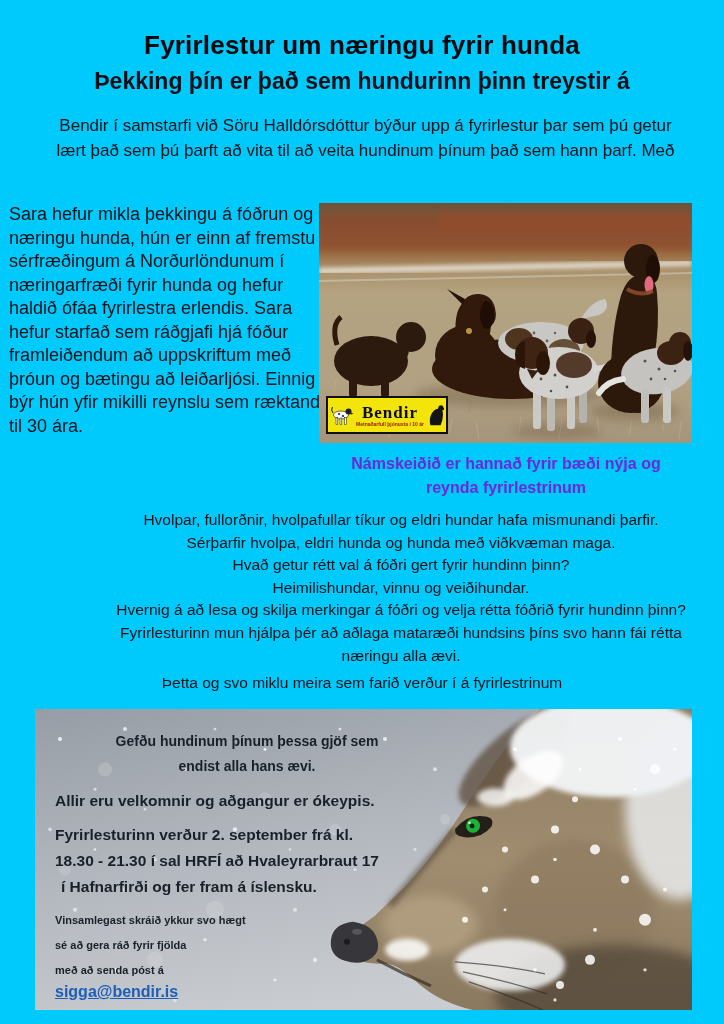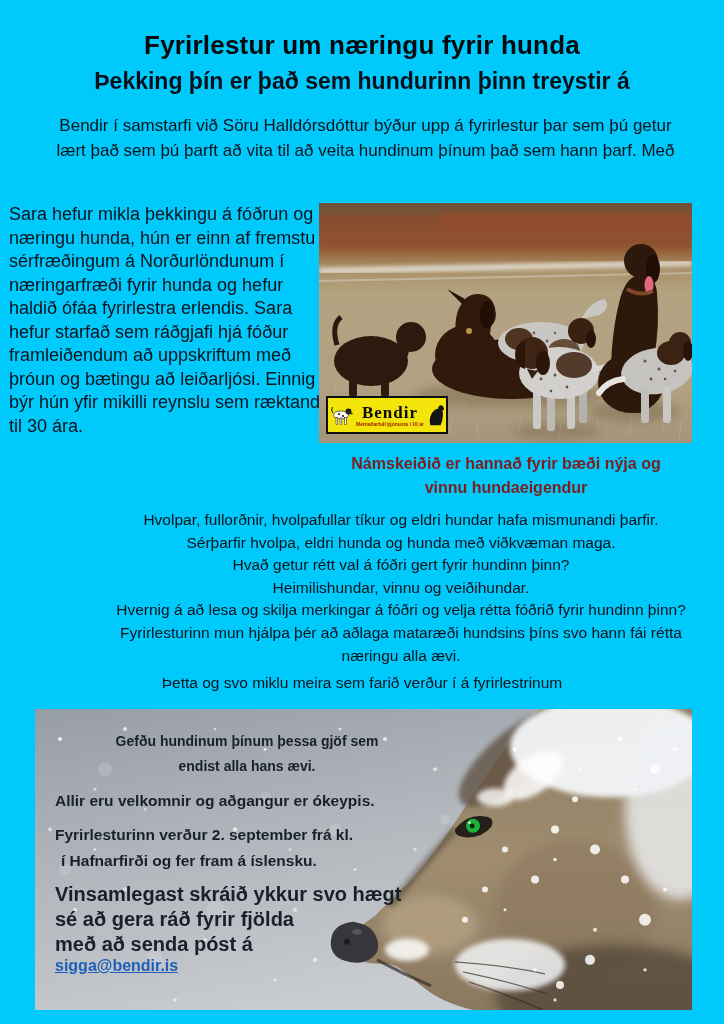--- a/index.html
+++ b/index.html
@@ -39,21 +39,21 @@
   .logo-dog-right { width:17px; height:24px; flex:0 0 auto; margin-left:1px; }
   .logo-text { flex:1; text-align:center; line-height:1; }
   .logo-word {
     font-family:"Liberation Serif", serif; font-weight:bold; font-size:17px;
     color:#0b0b0b; letter-spacing:1px;
   }
   .logo-tag { font-size:5px; color:#9b1500; font-weight:bold; margin-top:1px; }
   .caption {
     position:absolute; top:452px; left:320px; width:372px;
     text-align:center; font-weight:bold; font-size:16px; line-height:24px;
-    color:#7f1d1d;
+    color:#6d28d9;
   }
   .topics {
     position:absolute; top:509px; left:0; width:724px;
     text-align:center; font-size:15.5px; line-height:22.6px; color:#0b131c;padding-left:39px;
   }
   .topics div { white-space:nowrap; }
   .closing {
     position:absolute; top:674px; left:0; width:724px;
     text-align:center; font-size:15.5px; color:#0b131c;
   }
@@ -62,21 +62,21 @@
   }
   .snow-photo > svg { position:absolute; inset:0; width:100%; height:100%; }
   .overlay {
     position:absolute; left:0; top:0; width:430px; padding:20px 0 0 20px;
     color:#18202a; font-weight:bold;
   }
   .gift { width:332px; margin-left:26px; text-align:center; font-size:14px; line-height:25px; }
   .welcome { margin-top:12px; font-size:15.5px; line-height:20px; }
   .details { margin-top:11px; font-size:15.5px; line-height:26px; }
   .details .indent { padding-left:6px; }
-  .signup { margin-top:8px; font-size:20px; line-height:25px; }
+  .signup { margin-top:8px; font-size:11px; line-height:25px; }
   .email-link {
     display:inline-block; margin-top:0; font-size:16px; color:#1d5fb8;
     text-decoration:underline; font-weight:bold; cursor:pointer;
   }
 </style>
 </head>
 <body>
 
 <div class="page">
 
@@ -241,21 +241,21 @@
         <div class="logo-tag">Metnaðarfull þjónusta í 10 ár</div>
       </div>
       <svg class="logo-dog-right" viewBox="0 0 20 26">
         <path d="M4,25 q-2.5,-10 4,-17 q2.5,-2.5 5,-2.5 q0.5,-4 3.5,-4 q3,0.2 3,3 l1.5,2 l-2.8,1 q1.8,9 -2.2,17.5 z" fill="#141414"></path>
       </svg>
     </div>
   </div>
 
   <div class="caption">
     <div>Námskeiðið er hannað fyrir bæði nýja og</div>
-    <div>vinnu hundaeigendur</div>
+    <div>reynda fyrirlestrinum</div>
   </div>
 
   <div class="topics">
     <div>Hvolpar, fullorðnir, hvolpafullar tíkur og eldri hundar hafa mismunandi þarfir.</div>
     <div>Sérþarfir hvolpa, eldri hunda og hunda með viðkvæman maga.</div>
     <div>Hvað getur rétt val á fóðri gert fyrir hundinn þinn?</div>
     <div>Heimilishundar, vinnu og veiðihundar.</div>
     <div>Hvernig á að lesa og skilja merkingar á fóðri og velja rétta fóðrið fyrir hundinn þinn?</div>
     <div>Fyrirlesturinn mun hjálpa þér að aðlaga mataræði hundsins þíns svo hann fái rétta</div>
     <div>næringu alla ævi.</div>
@@ -381,20 +381,21 @@
       </g>
     </svg>
     <div class="overlay">
       <div class="gift">
         <div>Gefðu hundinum þínum þessa gjöf sem</div>
         <div>endist alla hans ævi.</div>
       </div>
       <div class="welcome">Allir eru velkomnir og aðgangur er ókeypis.</div>
       <div class="details">
         <div>Fyrirlesturinn verður 2. september frá kl.</div>
+        <div>18.30 - 21.30 í sal HRFÍ að Hvaleyrarbraut 17</div>
         <div class="indent">í Hafnarfirði og fer fram á íslensku.</div>
       </div>
       <div class="signup">
         <div>Vinsamlegast skráið ykkur svo hægt</div>
         <div>sé að gera ráð fyrir fjölda</div>
         <div>með að senda póst á</div>
       </div>
       <a class="email-link">sigga@bendir.is</a>
     </div>
   </div>

